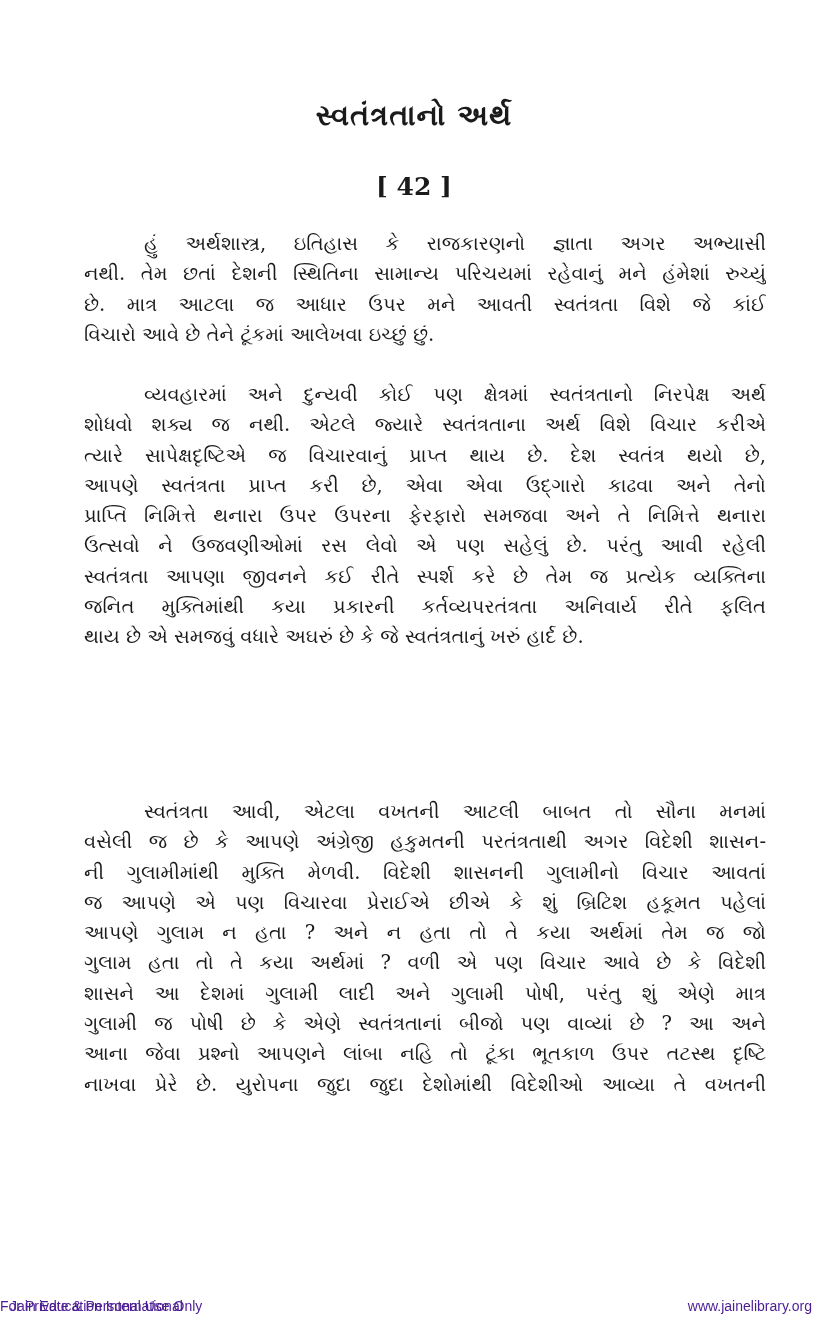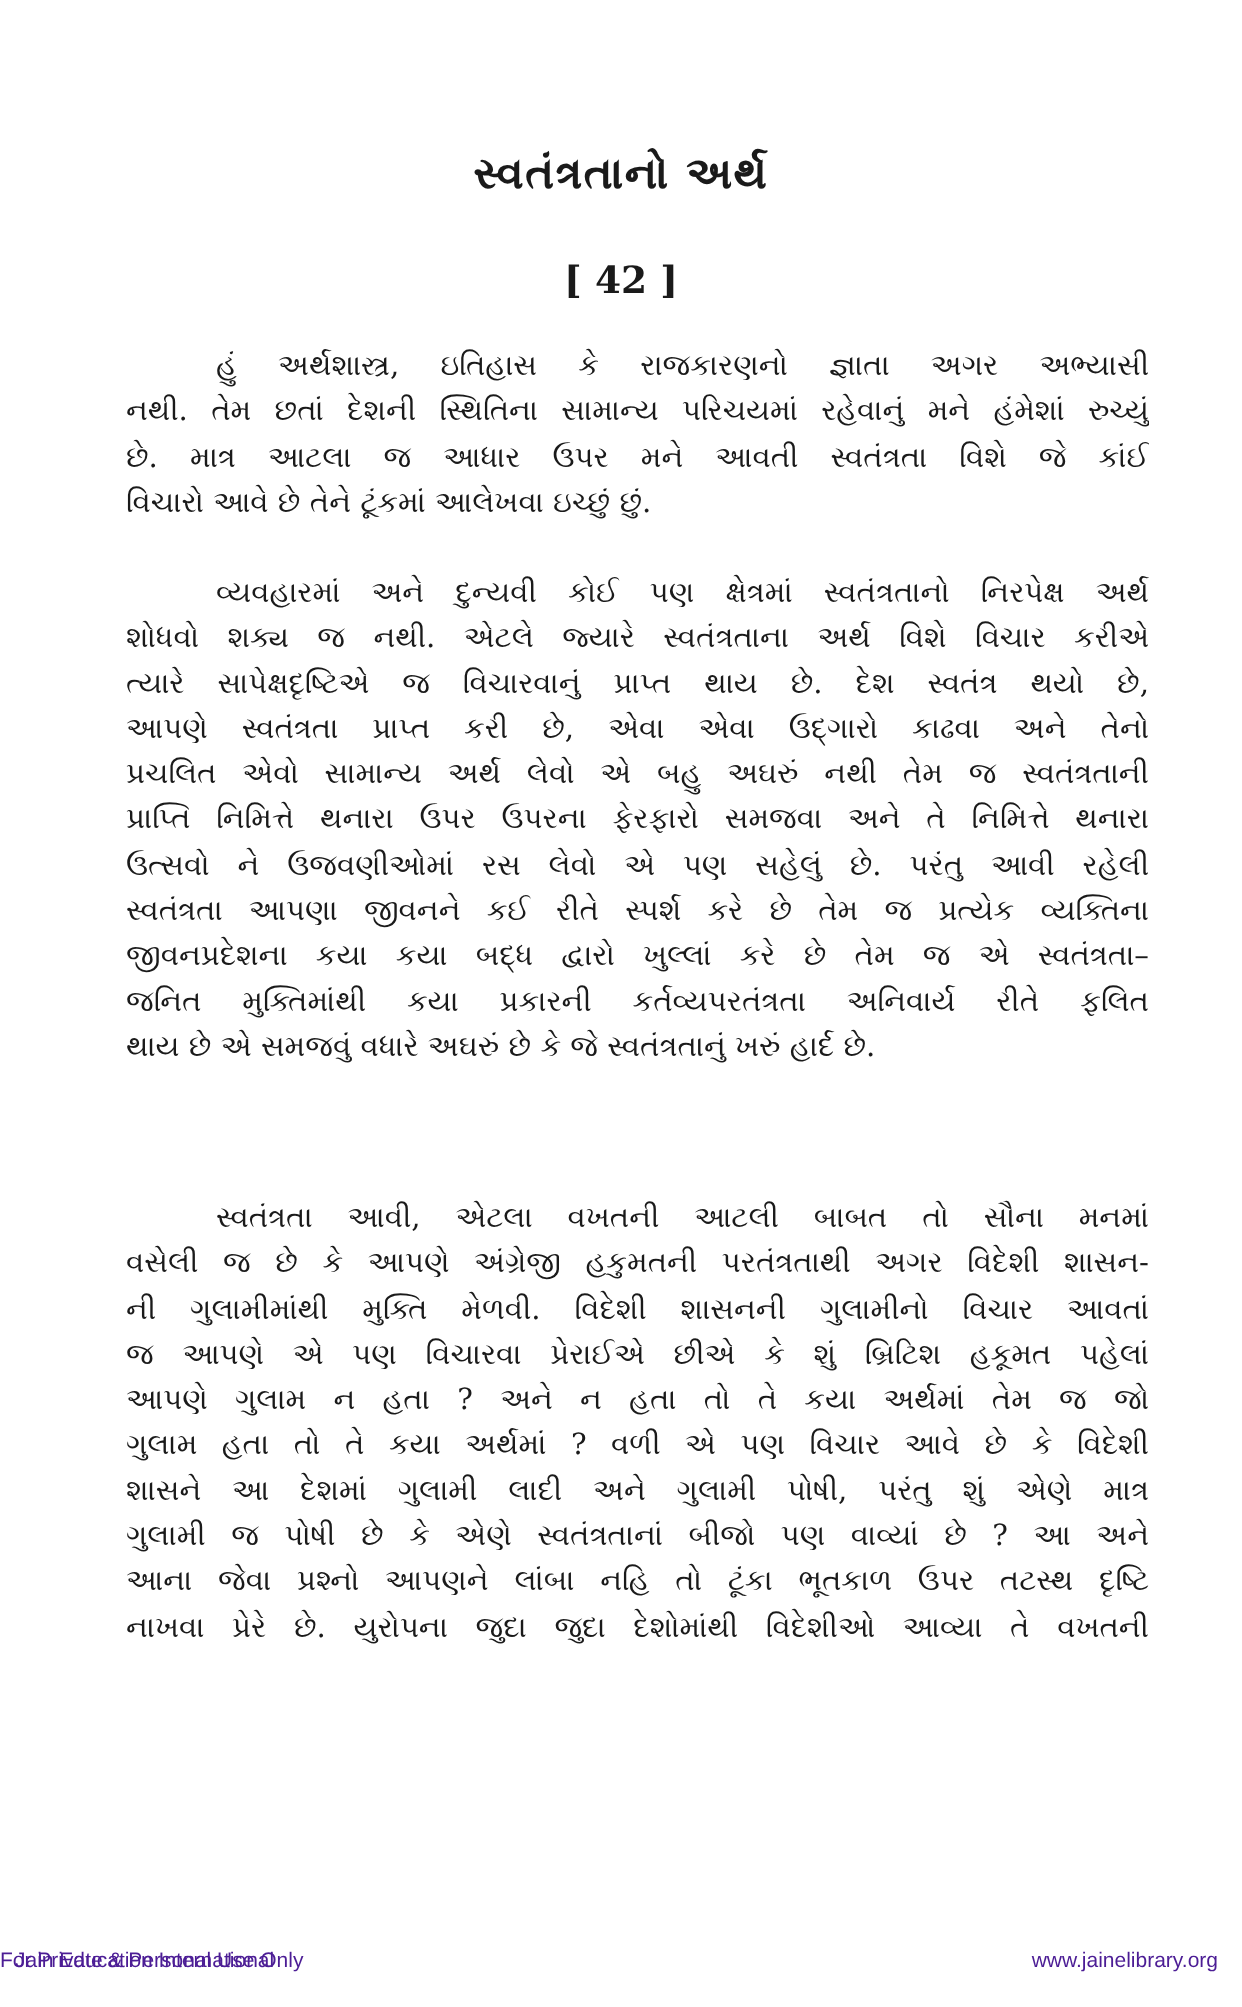--- a/index.html
+++ b/index.html
@@ -32,25 +32,23 @@
     <span class="line">નથી. તેમ છતાં દેશની સ્થિતિના સામાન્ય પરિચયમાં રહેવાનું મને હંમેશાં રુચ્યું</span>
     <span class="line">છે. માત્ર આટલા જ આધાર ઉપર મને આવતી સ્વતંત્રતા વિશે જે કાંઈ</span>
     <span class="line last">વિચારો આવે છે તેને ટૂંકમાં આલેખવા ઇચ્છું છું.</span>
   </div>
 
   <div class="body-text" id="p2">
     <span class="line indent">વ્યવહારમાં અને દુન્યવી કોઈ પણ ક્ષેત્રમાં સ્વતંત્રતાનો નિરપેક્ષ અર્થ</span>
     <span class="line">શોધવો શક્ય જ નથી. એટલે જ્યારે સ્વતંત્રતાના અર્થ વિશે વિચાર કરીએ</span>
     <span class="line">ત્યારે સાપેક્ષદૃષ્ટિએ જ વિચારવાનું પ્રાપ્ત થાય છે. દેશ સ્વતંત્ર થયો છે,</span>
     <span class="line">આપણે સ્વતંત્રતા પ્રાપ્ત કરી છે, એવા એવા ઉદ્ગારો કાઢવા અને તેનો</span>
-    <span class="line">પ્રચલિત એવો સામાન્ય અર્થ લેવો એ બહુ અઘરું નથી તેમ જ સ્વતંત્રતાની</span>
     <span class="line">પ્રાપ્તિ નિમિત્તે થનારા ઉપર ઉપરના ફેરફારો સમજવા અને તે નિમિત્તે થનારા</span>
     <span class="line">ઉત્સવો ને ઉજવણીઓમાં રસ લેવો એ પણ સહેલું છે. પરંતુ આવી રહેલી</span>
     <span class="line">સ્વતંત્રતા આપણા જીવનને કઈ રીતે સ્પર્શ કરે છે તેમ જ પ્રત્યેક વ્યક્તિના</span>
-    <span class="line">જીવનપ્રદેશના કયા કયા બદ્ધ દ્વારો ખુલ્લાં કરે છે તેમ જ એ સ્વતંત્રતા–</span>
     <span class="line">જનિત મુક્તિમાંથી કયા પ્રકારની કર્તવ્યપરતંત્રતા અનિવાર્ય રીતે ફલિત</span>
     <span class="line last">થાય છે એ સમજવું વધારે અઘરું છે કે જે સ્વતંત્રતાનું ખરું હાર્દ છે.</span>
   </div>
 
   <div class="body-text" id="p3">
     <span class="line indent">સ્વતંત્રતા આવી, એટલા વખતની આટલી બાબત તો સૌના મનમાં</span>
     <span class="line">વસેલી જ છે કે આપણે અંગ્રેજી હકુમતની પરતંત્રતાથી અગર વિદેશી શાસન-</span>
     <span class="line">ની ગુલામીમાંથી મુક્તિ મેળવી. વિદેશી શાસનની ગુલામીનો વિચાર આવતાં</span>
     <span class="line">જ આપણે એ પણ વિચારવા પ્રેરાઈએ છીએ કે શું બ્રિટિશ હકૂમત પહેલાં</span>
     <span class="line">આપણે ગુલામ ન હતા ? અને ન હતા તો તે કયા અર્થમાં તેમ જ જો</span>

